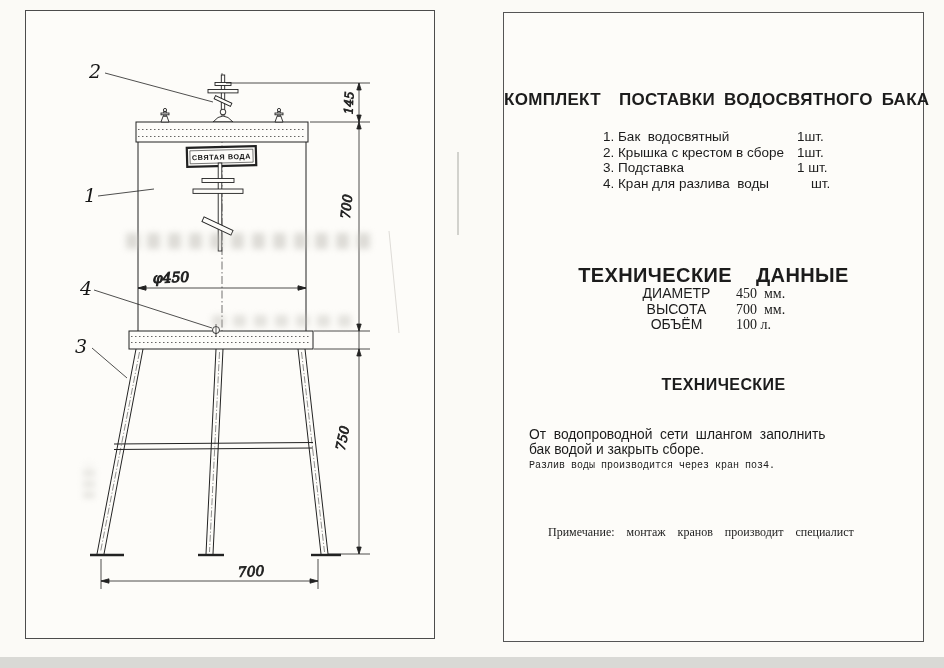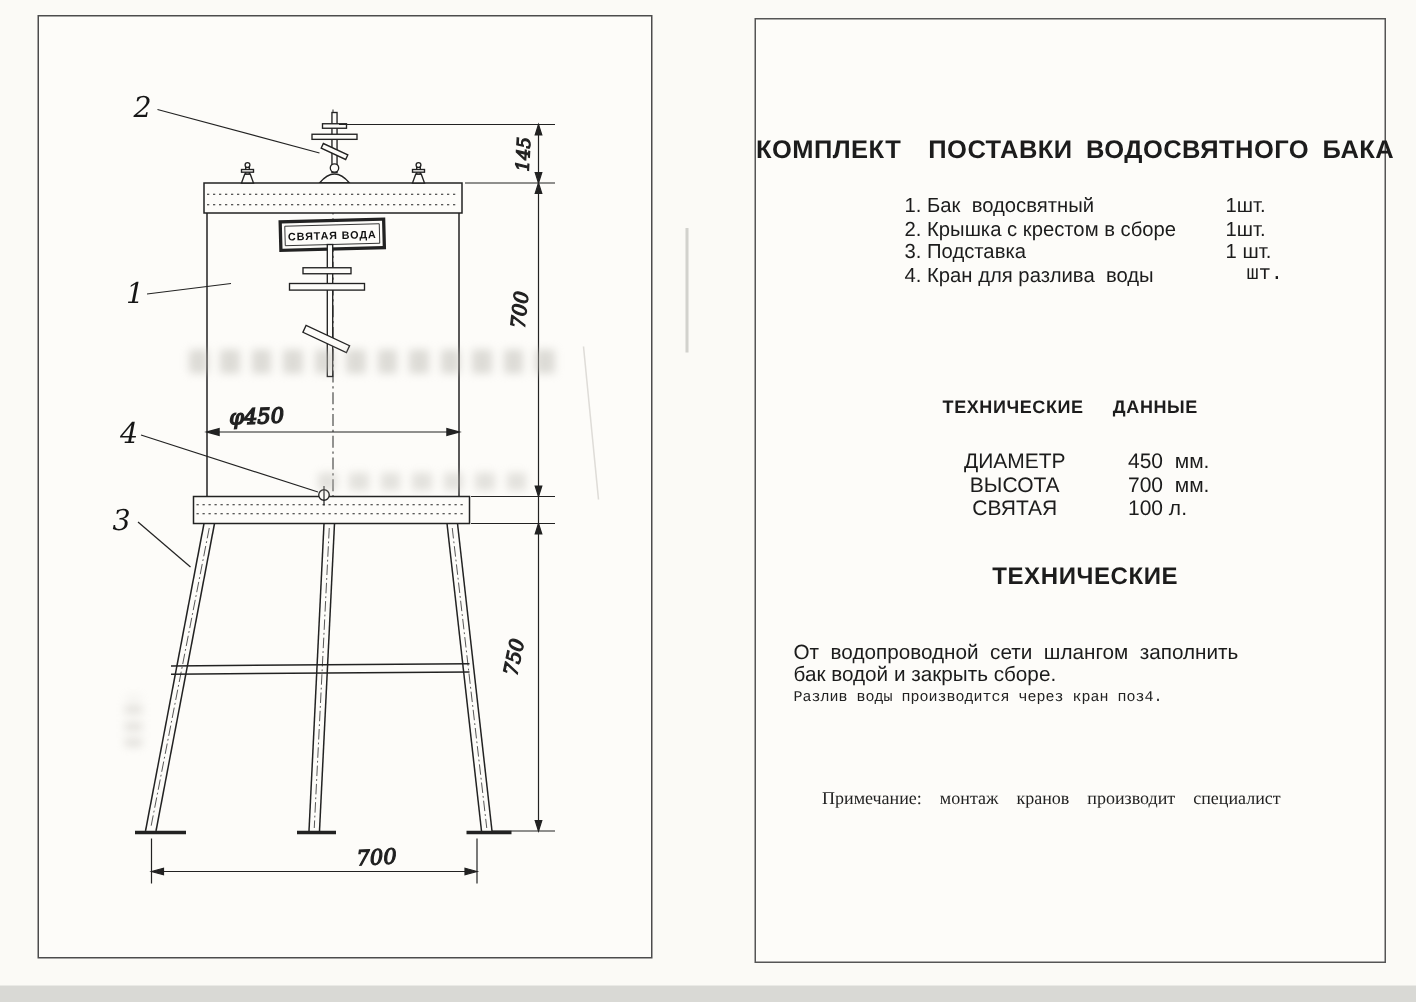--- a/index.html
+++ b/index.html
@@ -10,29 +10,29 @@
   }
   .scan{position:absolute;inset:0;background:#fbfaf6;}
   .sheet{position:absolute;background:#fdfcf9;border:1.2px solid #4c4c4c;}
   .sheet-left{left:25px;top:10px;width:408px;height:627px;}
   .sheet-right{left:503px;top:12px;width:419px;height:628px;border-color:#555;}
   .pre{white-space:pre;}
   
   .doc-title{position:absolute;left:0;right:0;top:50px;text-align:center;
     font-size:17px;font-weight:bold;letter-spacing:.3px;word-spacing:4px;margin-top:27px;}
   .supply-list{position:absolute;left:99px;top:116px;font-size:13.5px;}
-  .supply-row{display:flex;height:15.6px;line-height:15.6px;gap:20px;}
+  .supply-row{display:flex;height:15.6px;line-height:15.6px;}
   .supply-name{width:194px;}
-  .supply-row:nth-child(4) .supply-qty{padding-left:14px;font-family:Liberation Mono, monospace;}
+  .supply-row:nth-child(4) .supply-qty{padding-left:14px;}
   .tech-title{position:absolute;left:0;right:0;top:251px;text-align:center;
-    font-size:12px;font-weight:bold;word-spacing:6px;letter-spacing:.4px;}
-  .tech-rows{position:absolute;left:125px;top:287px;font-size:14px;}
+    font-size:20px;font-weight:bold;word-spacing:6px;letter-spacing:.4px;}
+  .tech-rows{position:absolute;left:125px;top:273px;font-size:14px;}
   .tech-row{height:15.5px;line-height:15.5px;display:flex;}
   .tech-label{display:inline-block;width:95px;text-align:center;}
-  .tech-value{margin-left:28px;}
+  .tech-value{margin-left:12px;font-family:Liberation Serif, serif;}
   .op-title{position:absolute;left:0;right:0;top:363px;text-align:center;
     padding-left:20px;font-size:16px;font-weight:bold;letter-spacing:.4px;}
   .op-para{position:absolute;left:25px;top:414px;font-size:13.8px;line-height:15.4px;}
   .op-line-serif{font-family:Liberation Mono, monospace;font-size:10px;color:#222;}
   .doc-note{position:absolute;left:44px;top:512px;font-size:12px;
     font-family:"Liberation Serif",serif;word-spacing:3px;color:#222;}
   
   .smudge{position:absolute;filter:blur(3px);opacity:.5;border-radius:2px;
     background:repeating-linear-gradient(90deg,#bdbbb4 0 13px,transparent 13px 21px);}
   .smudge-a{left:100px;top:222px;width:252px;height:16px;}
@@ -222,21 +222,21 @@
     <div class="tech-rows">
       <div class="tech-row">
         <span class="tech-label">ДИАМЕТР</span>
         <span class="tech-value pre">450  мм.</span>
       </div>
       <div class="tech-row">
         <span class="tech-label">ВЫСОТА</span>
         <span class="tech-value pre">700  мм.</span>
       </div>
       <div class="tech-row">
-        <span class="tech-label">СВЯТАЯ</span>
+        <span class="tech-label">ОБЪЁМ</span>
         <span class="tech-value pre">100 л.</span>
       </div>
     </div>
 
     <div class="op-title">ТЕХНИЧЕСКИЕ</div>
 
     <div class="op-para">
       <div class="pre">От  водопроводной  сети  шлангом  заполнить</div>
       <div class="pre">бак водой и закрыть сборе.</div>
       <div class="pre op-line-serif">Разлив воды производится через кран поз4.</div>

